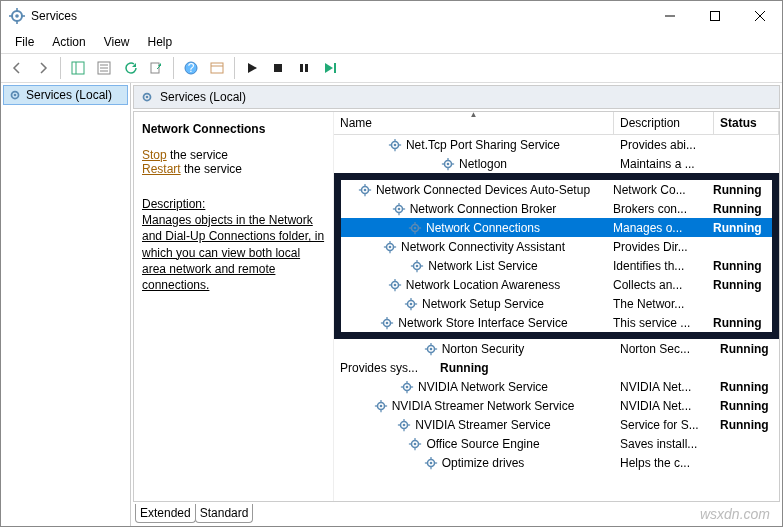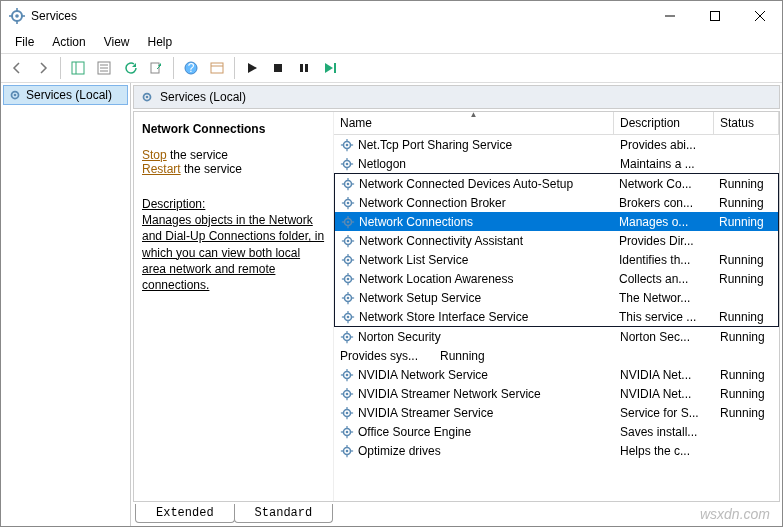--- a/index.html
+++ b/index.html
@@ -22,30 +22,30 @@
 .content { flex: 1; display: flex; border: 1px solid #ccc; margin: 0 2px 2px 2px; min-height: 0; }
 .detail { width: 200px; padding: 10px 8px; border-right: 1px solid #eee; }
 .detail h3 { font-size: 12px; font-weight: bold; margin-bottom: 12px; }
 .detail a { color: #a16207; text-decoration: underline; }
 .detail .desc { margin-top: 20px; line-height: 1.35; text-decoration: underline; }
 .listwrap { flex: 1; display: flex; flex-direction: column; min-height: 0; overflow: hidden; }
 .listhdr { display: flex; border-bottom: 1px solid #ddd; }
 .listhdr .col { padding: 4px 6px; border-right: 1px solid #ddd; position: relative; }
 .c-name { flex: 1; min-width: 240px; }
 .c-desc { width: 100px; }
-.c-status { width: 65px; }
+.c-status { width: 65px; font-weight: bold; }
 .sort { position: absolute; left: 50%; top: -2px; transform: translateX(-50%); color: #666; font-size: 8px; }
 .listbody { flex: 1; overflow-y: scroll; overflow-x: scroll; }
 .row { display: flex; align-items: center; height: 19px; white-space: nowrap; }
-.row .cell { padding: 0 6px; overflow: hidden; text-overflow: ellipsis; }
+.row .cell { padding: 0 6px; overflow: hidden; text-overflow: ellipsis; justify-content: center; }
 .row .c-name { display: flex; align-items: center; gap: 4px; }
 .row.selected { background: #0078d7; color: #fff; }
-.redbox { border: 1px solid #0f172a; }
+.redbox { border: 7px solid #0f172a; }
 .tabs { height: 22px; display: flex; align-items: flex-start; padding-left: 4px; }
-.tab { padding: 2px 20px; border: 1px solid #999; border-top: none; border-radius: 0 0 4px 4px; background: #fff; margin-right: -1px; font-family: Liberation Mono, monospace; }
+.tab { padding: 2px 4px; border: 1px solid #999; border-top: none; border-radius: 0 0 4px 4px; background: #fff; margin-right: -1px; }
 .tab.active { font-weight: normal; background: #fff; }
 .gear { display: inline-flex; }
 .watermark { position: absolute; right: 12px; bottom: 4px; color: #bbb; font-size: 14px; font-style: italic; }
 ::-webkit-scrollbar { width: 17px; height: 17px; }
 ::-webkit-scrollbar-track { background: #f0f0f0; }
 ::-webkit-scrollbar-thumb { background: #c2c2c2; border: 1px solid #a0a0a0; }
 ::-webkit-scrollbar-button { background: #f0f0f0; border: 1px solid #ccc; height: 17px; width: 17px; }
 </style>
 </head>
 <body>

